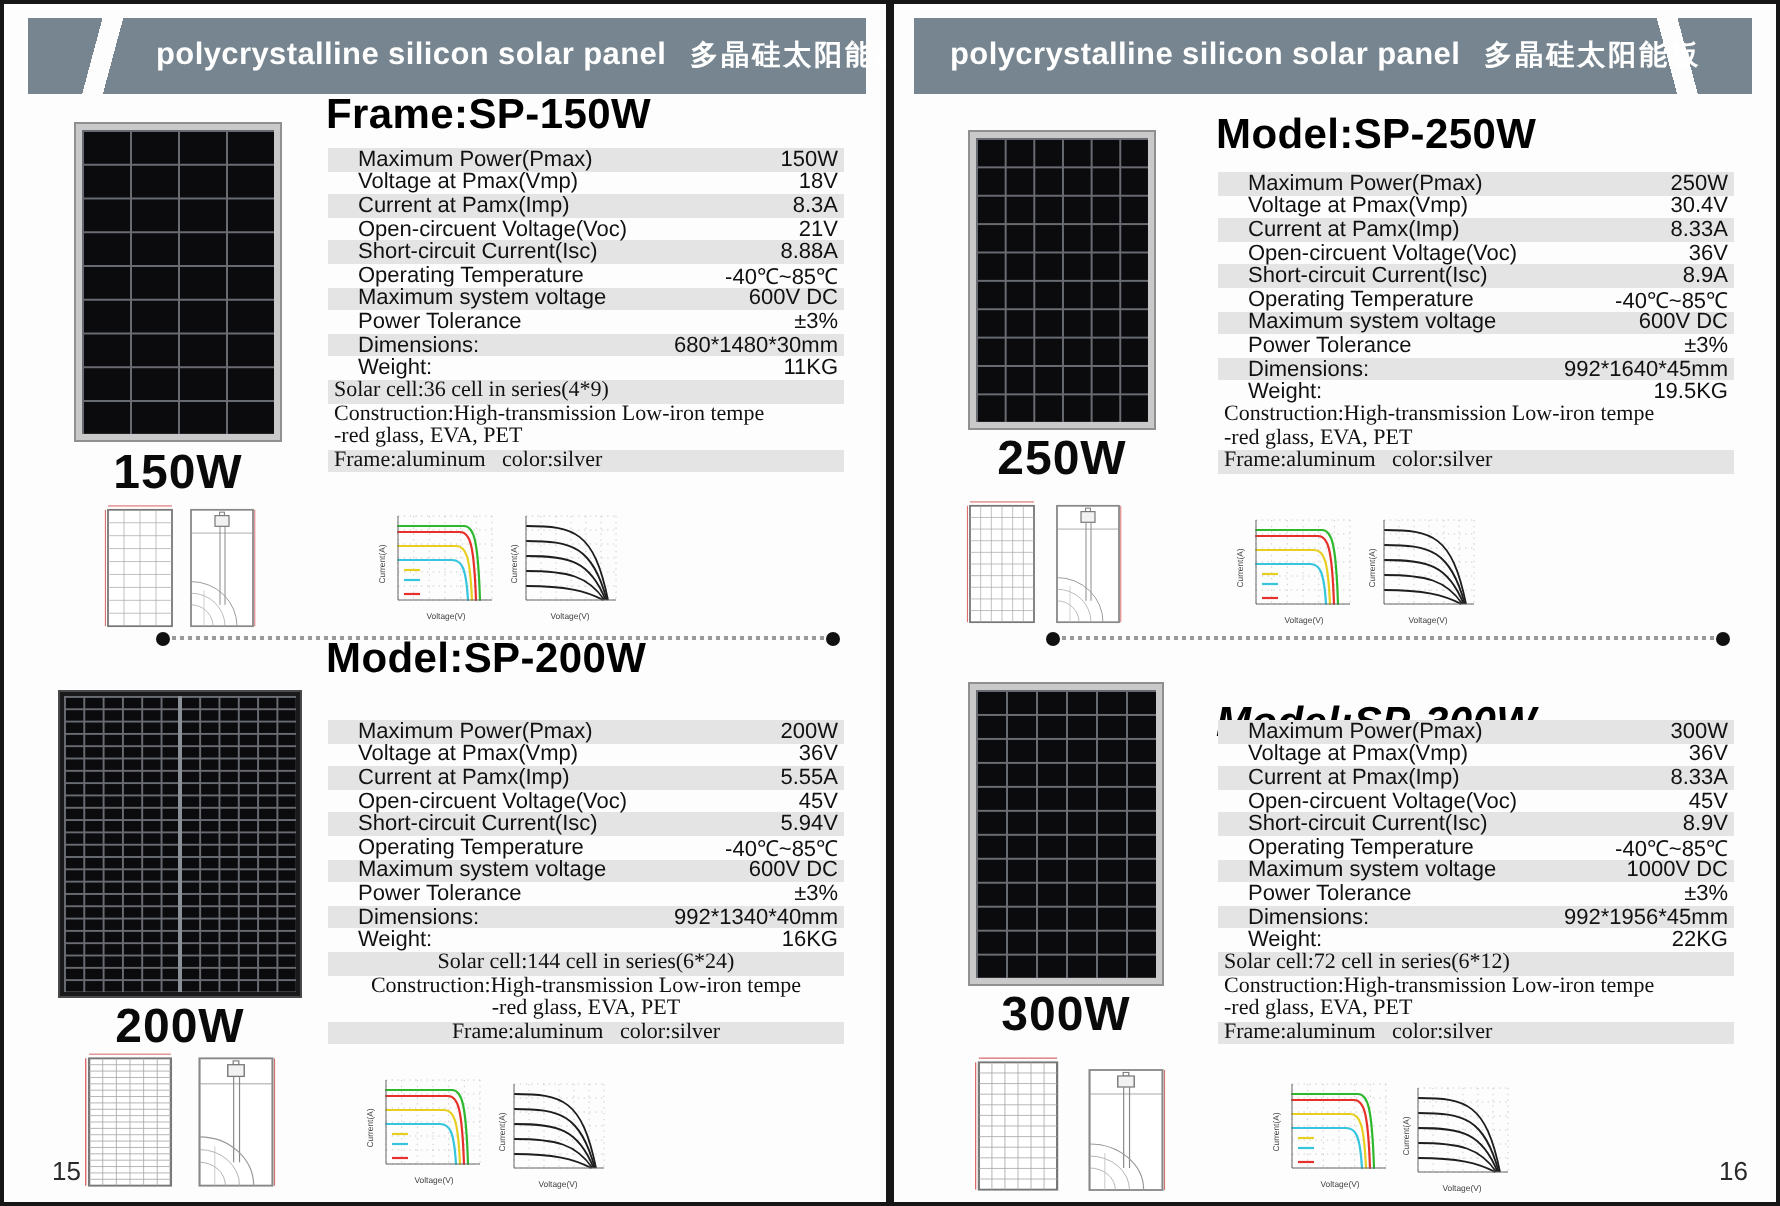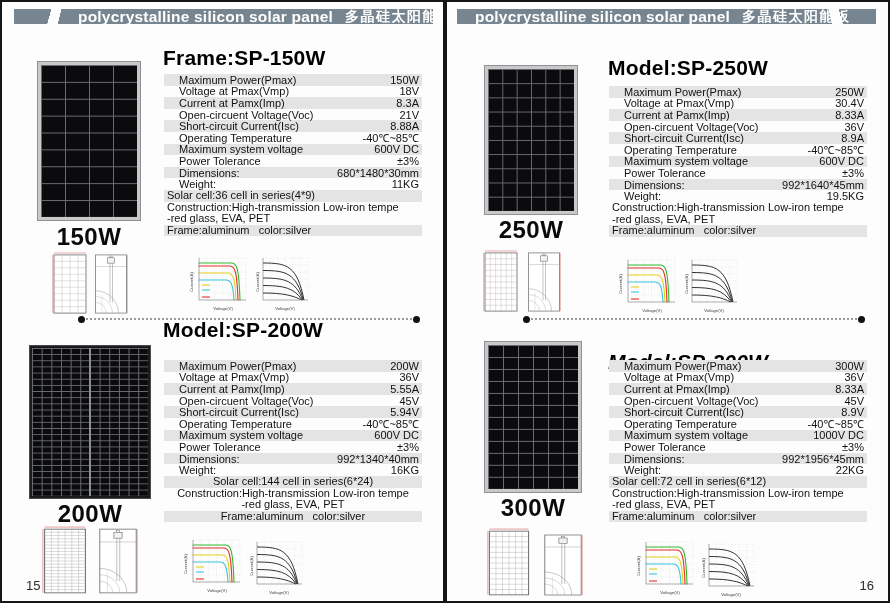--- a/index.html
+++ b/index.html
@@ -2,37 +2,37 @@
 <html style="--acc: #76858f; --zebra: #e4e4e4;"><head>
 <meta charset="utf-8">
 <style>
   :root{ --acc:#76858f; --zebra:#e4e4e4; }
   html,body{margin:0;padding:0;}
   body{ width:890px; height:603px; background:#161616; font-family:"Liberation Sans",sans-serif; }
   .sheet{ width:890px; height:603px; box-sizing:border-box; padding:2px; display:flex; gap:4px; }
   .page{ position:relative; width:441px; height:599px; background:#fdfdfd; overflow:hidden; }
 
   
-  .banner{ position:absolute; top:7px; height:15px; display:flex; align-items:center; color:#fff; font-weight:700; box-sizing:border-box; }
+  .banner{ position:absolute; top:7px; height:38px; display:flex; align-items:center; color:#fff; font-weight:700; box-sizing:border-box; }
   .banner-left{ left:12px; right:10px; padding-left:64px;
     background:linear-gradient(105deg, var(--acc) 0 36px, #fdfdfd 36px 46px, var(--acc) 46px); }
   .banner-right{ left:10px; right:12px; padding-left:18px;
     background:linear-gradient(75deg, var(--acc) 0 calc(100% - 46px), #fdfdfd calc(100% - 46px) calc(100% - 36px), var(--acc) calc(100% - 36px)); }
   .banner .en{ font-size:15.5px; letter-spacing:.2px; white-space:nowrap; }
   .banner .zh{ font-size:14px; margin-left:12px; letter-spacing:1.5px; white-space:nowrap; }
 
   
   .model{ position:absolute; left:161px; margin:0; font-size:21px; font-weight:700; color:#000; letter-spacing:.2px; }
   .specs{ position:absolute; left:162px; width:258px; }
   .spec-row{ display:flex; justify-content:space-between; align-items:center; height:11.6px; font-size:11px; color:#111; padding:0 3px; }
   .specs .spec-row:nth-of-type(odd){ background:var(--zebra); }
   .spec-label{ white-space:nowrap;margin-left:12px; }
   .spec-value{ white-space:nowrap; }
   .notes{ position:absolute; left:162px; width:258px; font-size:11px; color:#111; }
-  .note{ line-height:11.5px; padding:0 3px; }
+  .note{ line-height:11.5px; padding:0 3px;font-family:Liberation Serif, serif; }
   .note.gray{ background:var(--zebra); }
   .pre{ white-space:pre-wrap; }
 
   
   .panel{ position:absolute; box-sizing:border-box; background:#0b0b0d; }
   .frame-silver{ border:3px solid #c9c9c9; outline:1px solid #909090; }
   .frame-black{ border:2px solid #1a1a1c; outline:1px solid #4a4a4a; }
   .cells{ position:absolute; inset:0; background-color:#0b0b0d;
     background-image:linear-gradient(to right,#686b72 1px,transparent 1px),linear-gradient(to bottom,#686b72 1px,transparent 1px); }
   .g4x9{ background-size:25% 11.111%; }

